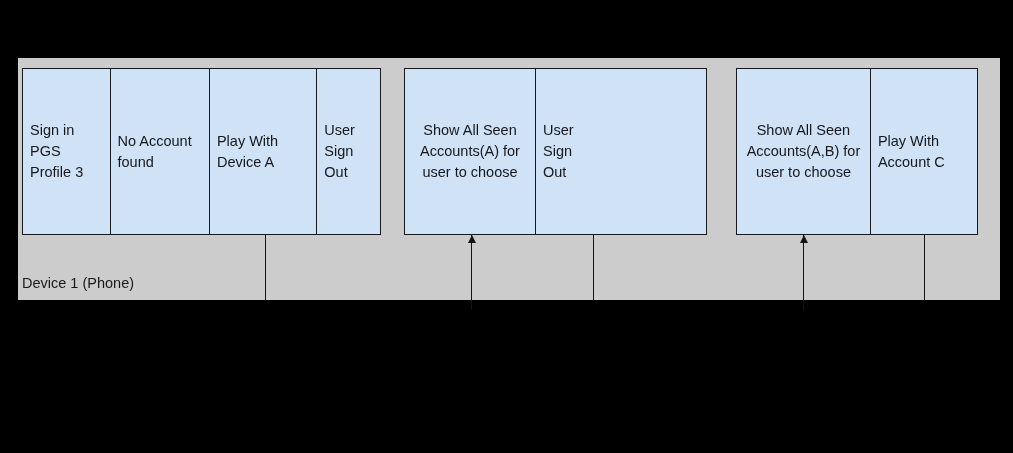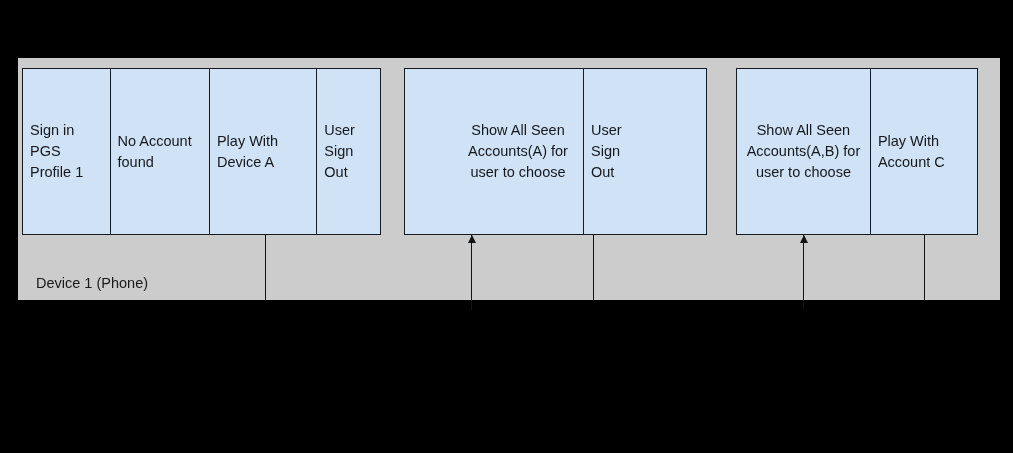--- a/index.html
+++ b/index.html
@@ -30,21 +30,20 @@
     background: #cccccc;
   }
   .device-label {
     position: absolute;
     left: 22px;
     top: 274px;
     font-size: 14.5px;
     color: #1a1a1a;
     line-height: 1.25;
     white-space: nowrap;
-    margin-left: 14px;
   }
   
   .group {
     position: absolute;
     top: 68px;
     height: 167px;
     display: flex;
     box-sizing: border-box;
     border: 1.2px solid #16191d;
     background: #d0e2f5;
@@ -61,21 +60,21 @@
   .box .txt {
     font-size: 14.5px;
     line-height: 1.44;
     color: #15181c;
     width: 100%;
   }
   .box.center .txt { text-align: center; }
   .box.left .txt { text-align: left; }
 
   #group1 { left: 22px;  width: 359px; }
-  #group2 { left: 404px; width: 303px; padding-left: 48px; }
+  #group2 { left: 404px; width: 303px; }
   #group3 { left: 736px; width: 242px; }
 
   
   .conn {
     position: absolute;
     width: 0;
     border-left: 1.4px solid #111417;
   }
   .arrowhead {
     position: absolute;
@@ -89,21 +88,21 @@
 <body>
 
 <div id="canvas">
 
   <div class="device-lane"></div>
 
   <div class="device-label">Device 1 (Phone)</div>
 
   <div class="group" id="group1">
     <div class="box left" style="width:88px;">
-      <span class="txt">Sign in PGS Profile 1</span>
+      <span class="txt">Sign in PGS Profile 3</span>
     </div>
     <div class="box left" style="width:100px;">
       <span class="txt">No Account found</span>
     </div>
     <div class="box left" style="width:108px;">
       <span class="txt">Play With Device A</span>
     </div>
     <div class="box left" style="width:63px;">
       <span class="txt">User Sign Out</span>
     </div>

